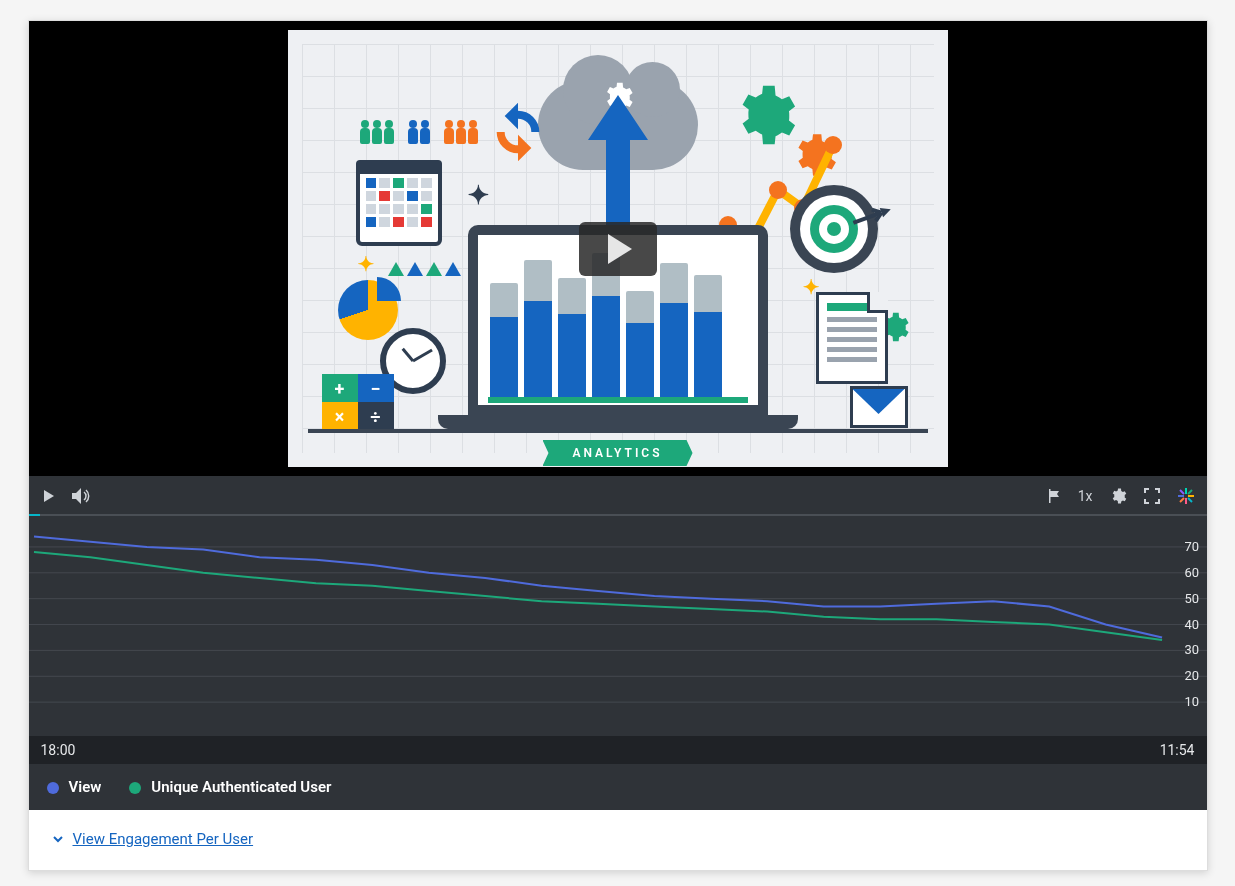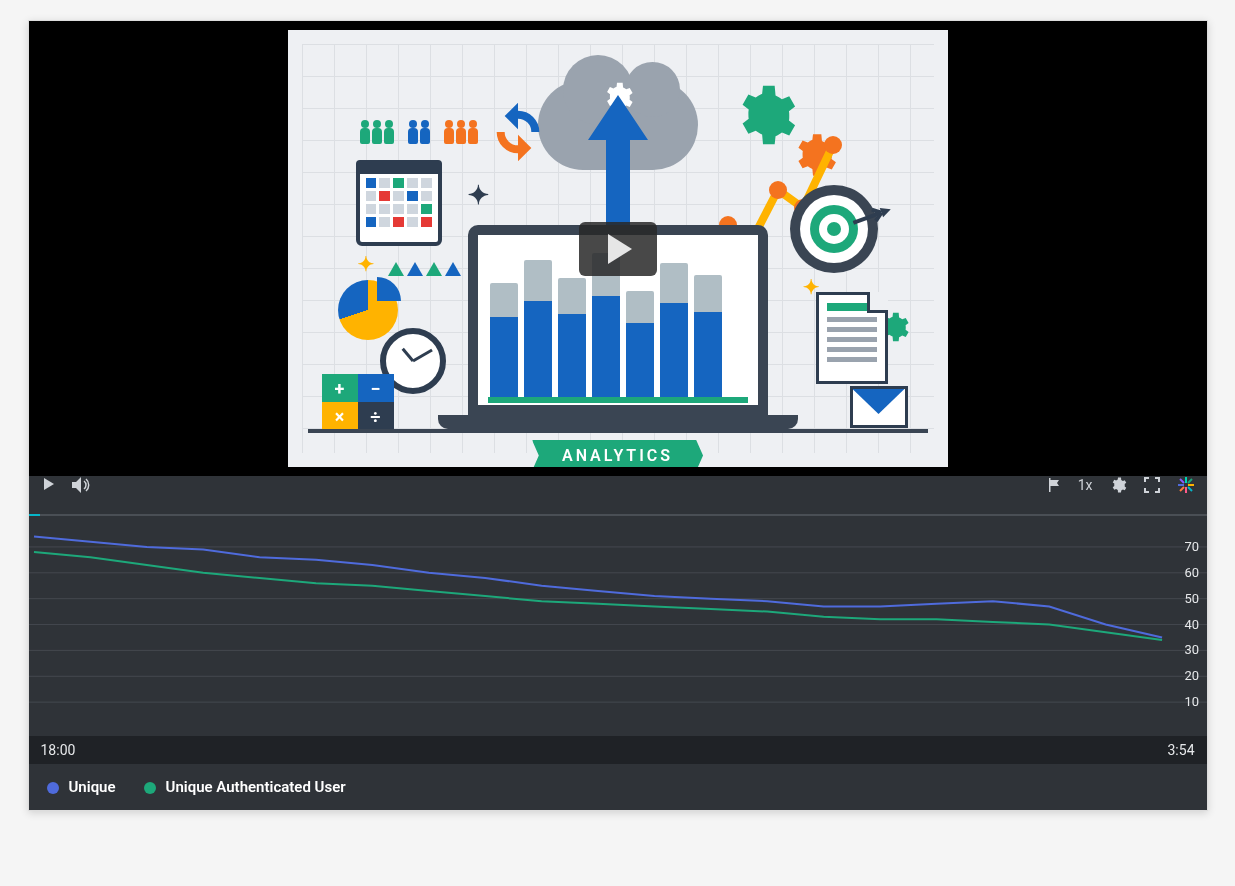--- a/index.html
+++ b/index.html
@@ -164,40 +164,40 @@
   .doc::before{content:"";position:absolute;right:-3px;top:-3px;width:18px;height:18px;background:#eef0f3;border-left:3px solid #2e3d50;border-bottom:3px solid #2e3d50;}
   
   .env{position:absolute; right:40px; top:356px; width:58px; height:42px;background:#fff;border:3px solid #2e3d50;overflow:hidden;}
   .env::before{content:"";position:absolute;left:-3px;right:-3px;top:-3px;height:28px;background:#1565c0;clip-path:polygon(0 0,100% 0,50% 100%);}
   
   .chat{position:absolute;left:430px; top:318px;width:40px;height:28px;background:#ffb300;border-radius:8px;}
   .chat::after{content:"";position:absolute;bottom:-7px;left:10px;border:6px solid transparent;border-top-color:#ffb300;}
   .chat .dots{display:flex;gap:4px;justify-content:center;padding-top:10px;}
   .chat .dot{width:5px;height:5px;background:#fff;border-radius:50%;}
   
-  .banner{position:absolute;left:50%;top:410px;transform:translateX(-50%);background:#1da87a;color:#fff;font-weight:600;letter-spacing:3px;padding:6px 30px;font-size:16px;clip-path:polygon(0 0,96% 0,100% 50%,96% 100%,0 100%,4% 50%);}
+  .banner{position:absolute;left:50%;top:410px;transform:translateX(-50%);background:#1da87a;color:#fff;font-weight:600;letter-spacing:3px;padding:6px 30px;font-size:12px;clip-path:polygon(0 0,96% 0,100% 50%,96% 100%,0 100%,4% 50%);}
   
   .play-btn{
     position:absolute;left:50%;top:50%;transform:translate(-50%,-50%);
     width:78px;height:54px;background:rgba(40,40,40,0.85);border-radius:6px;
     display:flex;align-items:center;justify-content:center;cursor:pointer;
   }
   .play-btn .tri{width:0;height:0;border-left:24px solid #e6e6e6;border-top:15px solid transparent;border-bottom:15px solid transparent;margin-left:5px;}
   
   .plus{position:absolute;font-weight:900;}
   .tris{position:absolute;left:100px;top:232px;display:flex;gap:3px;}
   .tri-small{width:0;height:0;border-left:8px solid transparent;border-right:8px solid transparent;}
   
   .trend{position:absolute;top:100px;right:100px;}
 
   
   .controls {
     background:#2f3338;
     height:40px;
-    display:flex; align-items:flex-start;
+    display:flex; align-items:center;
     padding:0 12px;
     color:#cfd3d8;
     gap:14px;
     font-size:14px;
     position:relative;
   }
   .controls .right{margin-left:auto;display:flex;align-items:center;gap:16px;}
   .icon-btn{cursor:pointer;display:flex;align-items:center;}
   .progress-track{position:absolute;left:0;right:0;bottom:-2px;height:4px;background:#4a4f55;}
   .progress-track::after{content:"";position:absolute;left:0;top:0;height:100%;width:1%;background:#06b6c9;}
@@ -454,22 +454,30 @@
         <text class="y-label" x="1172" y="76.66666666666667" text-anchor="end">50</text>
         <line class="grid-line" x1="0" y1="46.79999999999999" x2="1180" y2="46.79999999999999"></line>
         <text class="y-label" x="1172" y="50.79999999999999" text-anchor="end">60</text>
         <line class="grid-line" x1="0" y1="20.93333333333333" x2="1180" y2="20.93333333333333"></line>
         <text class="y-label" x="1172" y="24.93333333333333" text-anchor="end">70</text>
         <polyline class="s-views" points="5,10.586666666666662 61.5,15.760000000000007 118,20.93333333333333 174.5,23.519999999999992 231,31.279999999999998 287.5,33.86666666666666 344,39.040000000000006 400.5,46.79999999999999 457,51.973333333333336 513.5,59.73333333333334 570,64.90666666666667 626.5,70.07999999999998 683,72.66666666666667 739.5,75.25333333333333 796,80.42666666666666 852.5,80.42666666666666 909,77.84 965.5,75.25333333333333 1022,80.42666666666666 1078.5,98.53333333333333 1135,111.46666666666667" style="stroke:#4f6bdc"></polyline>
         <polyline class="s-unique" points="5,26.106666666666676 61.5,31.279999999999998 118,39.040000000000006 174.5,46.79999999999999 231,51.973333333333336 287.5,57.14666666666666 344,59.73333333333334 400.5,64.90666666666667 457,70.07999999999998 513.5,75.25333333333333 570,77.84 626.5,80.42666666666666 683,83.01333333333335 739.5,85.60000000000001 796,90.77333333333333 852.5,93.35999999999999 909,93.35999999999999 965.5,95.94666666666667 1022,98.53333333333333 1078.5,106.29333333333332 1135,114.05333333333333" style="stroke:#1da87a"></polyline>
       </svg>
     <div class="timebar">
       <span>18:00</span>
-      <span>3:54</span>
+      <span>11:54</span>
     </div>
     <div class="legend">
-      <span><span class="dot-lg dot-blue"></span><span>Unique</span></span>
+      <span><span class="dot-lg dot-blue"></span><span>View</span></span>
       <span><span class="dot-lg dot-green"></span><span>Unique Authenticated User</span></span>
     </div>
   </div>
 
+  <div class="expand-row">
+    <span class="expand-link">
+      <svg class="chev" width="14" height="14" viewBox="0 0 14 14">
+          <path fill="none" stroke="#1565c0" stroke-width="2" d="M3 5l4 4 4-4"></path>
+        </svg>
+      <span>View Engagement Per User</span>
+    </span>
+  </div>
 
 </div>
 
 </body></html>

